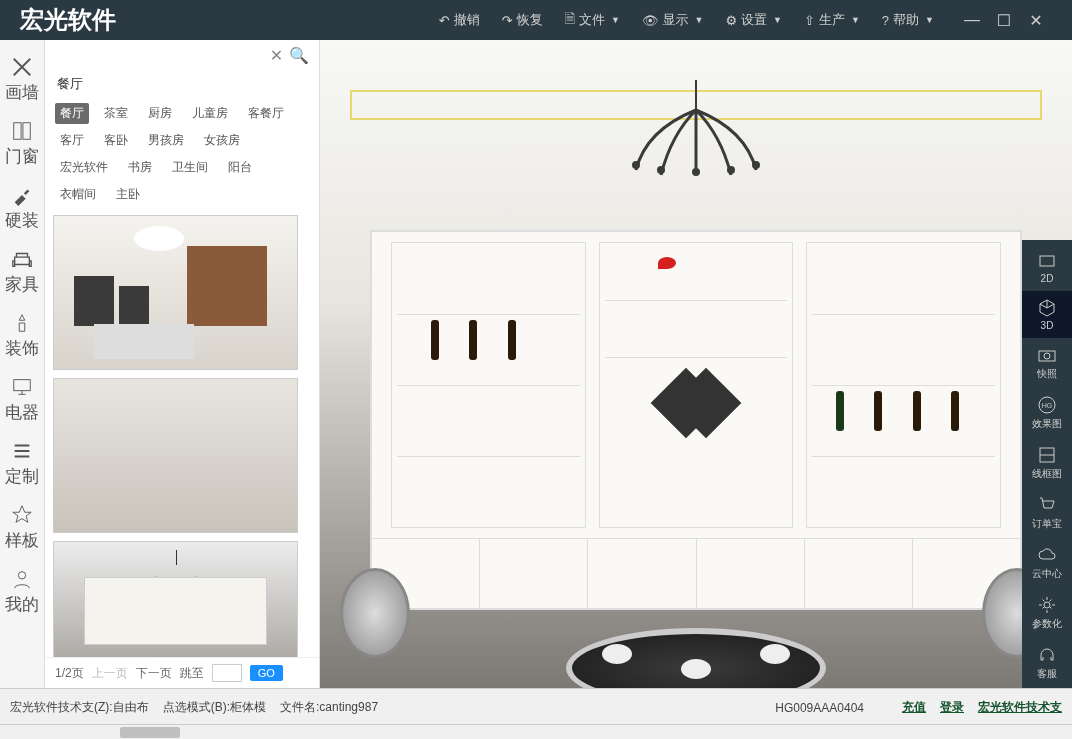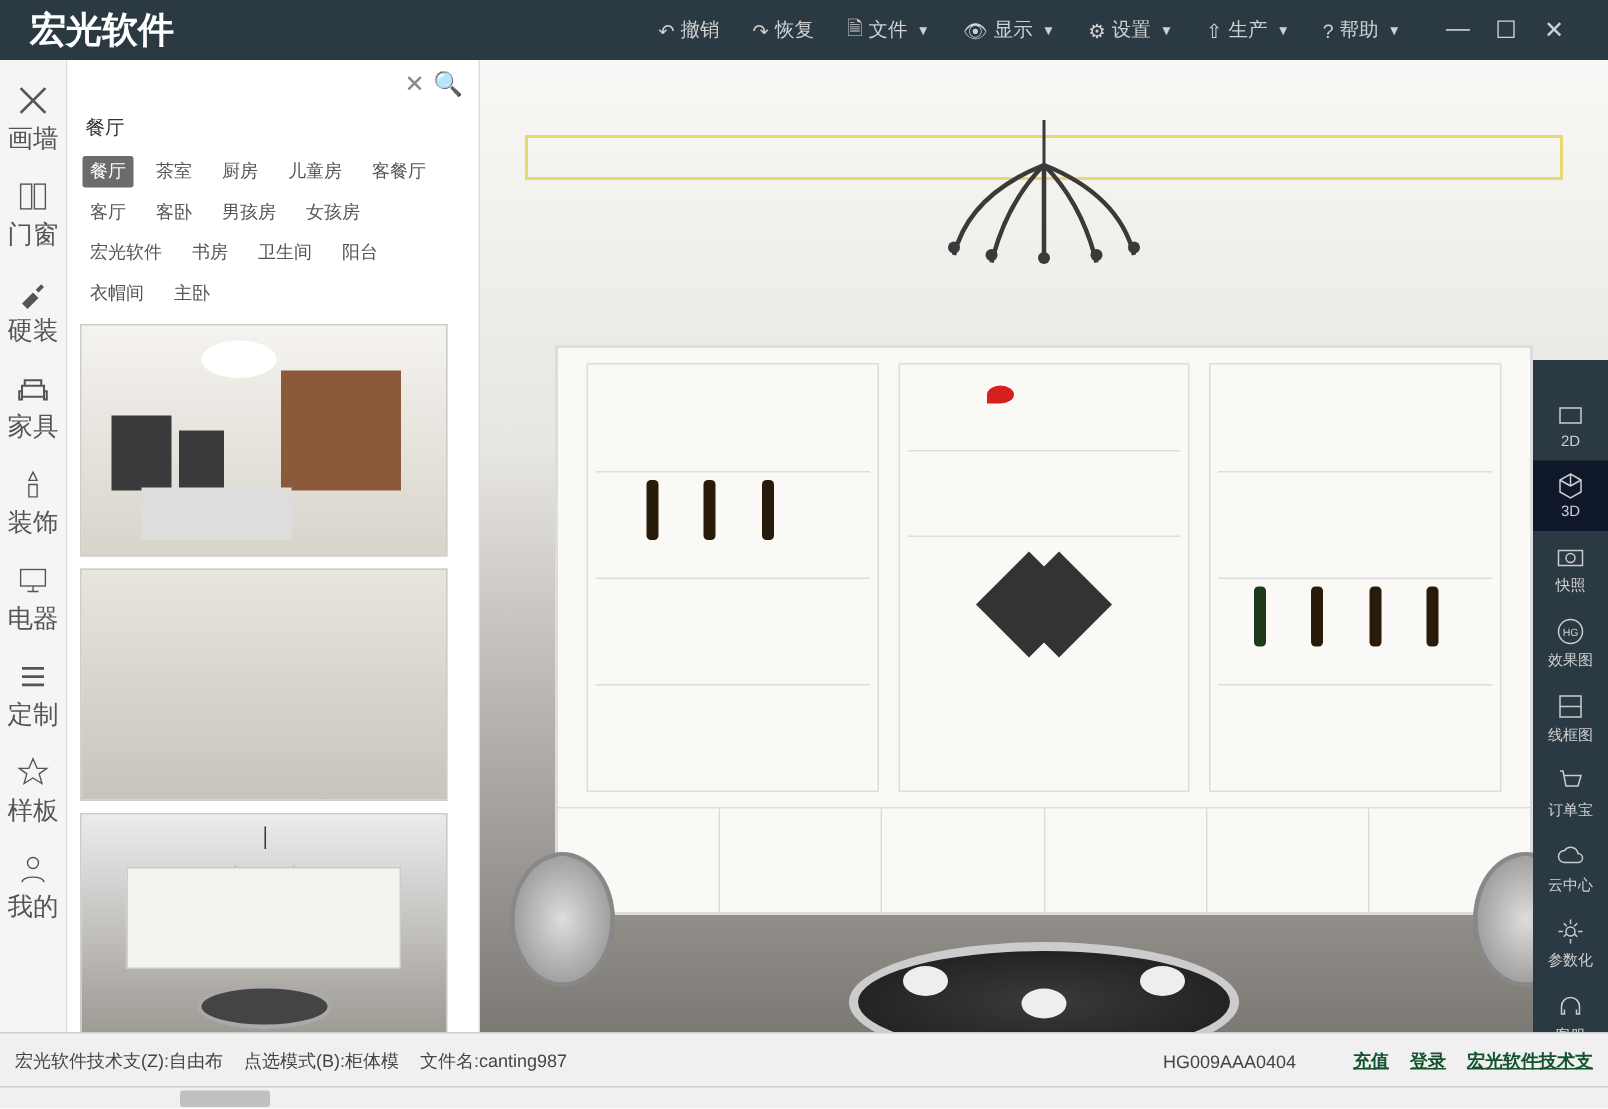--- a/index.html
+++ b/index.html
@@ -30,21 +30,21 @@
 .thumbs { flex: 1; overflow-y: auto; padding: 0 8px; }
 .thumb { width: 245px; height: 155px; margin-bottom: 8px; background: #e8e6e2; border: 1px solid #ccc; position: relative; overflow: hidden; }
 .thumb-scene { position: absolute; inset: 0; }
 
 .pager { display: flex; align-items: center; gap: 8px; padding: 6px 10px; font-size: 12px; color: #666; border-top: 1px solid #eee; }
 .pager .go { background: #1890ff; color: #fff; padding: 2px 8px; border-radius: 2px; cursor: pointer; font-size: 11px; }
 .pager input { width: 30px; height: 18px; border: 1px solid #ccc; padding: 0 2px; }
 
 .viewport { flex: 1; position: relative; background: linear-gradient(#f8f8f6 0%, #e8e6e0 40%, #7c7874 100%); overflow: hidden; }
 
-.right-rail { width: 50px; background: #2b3a42; display: flex; flex-direction: column; padding-top: 20px; position: absolute; right: 0; top: 200px; height: 448px; }
+.right-rail { width: 50px; background: #2b3a42; display: flex; flex-direction: column; padding-top: 4px; position: absolute; right: 0; top: 200px; height: 448px; }
 .rr-item { display: flex; flex-direction: column; align-items: center; gap: 2px; padding: 7px 0; color: #d0d0d0; font-size: 10px; cursor: pointer; }
 .rr-item.active { background: #0f172a; }
 .rr-item .ico { width: 20px; height: 20px; }
 
 .statusbar { height: 38px; background: #f0f0f0; border-top: 1px solid #ccc; display: flex; align-items: center; padding: 0 10px; font-size: 12px; color: #444; gap: 14px; }
 .statusbar .link { color: #14532d; text-decoration: underline; cursor: pointer; font-weight: bold; }
 .statusbar .sid { margin-left: auto; margin-right: 24px; }
 
 
 .ceiling-crown { position:absolute; top:50px; left:30px; right:30px; height:30px; border:2px solid #e8d870; }
@@ -232,20 +232,28 @@
             <div style="position:absolute;top:15px;left:10px;right:10px;height:20px;border-bottom:2px solid #333;border-radius:0 0 50% 50%"></div>
           </div>
           <div style="position:absolute;top:35px;left:30px;right:30px;bottom:50px;background:#f5f3ed;border:1px solid #ccc"></div>
           <div style="position:absolute;bottom:10px;left:50%;transform:translateX(-50%);width:90px;height:30px;background:#444;border-radius:50%;border:3px solid #aaa"></div>
         </div>
       </div>
     </div>
     <div class="scrollbar-h">
       <div class="sb-thumb-h"></div>
     </div>
+    <div class="pager">
+      <span>1/2页</span>
+      <span style="color:#bbb">上一页</span>
+      <span>下一页</span>
+      <span>跳至</span>
+      <input style="">
+      <span class="go">GO</span>
+    </div>
   </div>
 
   <div class="viewport">
     <div class="ceiling-crown"></div>
     <div class="chandelier">
       <svg viewBox="0 0 180 140" width="180" height="140">
         <line x1="90" y1="0" x2="90" y2="30" stroke="#3a3a3a" stroke-width="2"></line>
         <path d="M90 30 Q40 50 30 90 M90 30 Q140 50 150 90 M90 30 Q65 55 55 95 M90 30 Q115 55 125 95 M90 30 L90 95" stroke="#3a3a3a" stroke-width="3" fill="none"></path>
         <circle cx="30" cy="85" r="4" fill="#3a3a3a"></circle>
           <circle cx="55" cy="90" r="4" fill="#3a3a3a"></circle>

